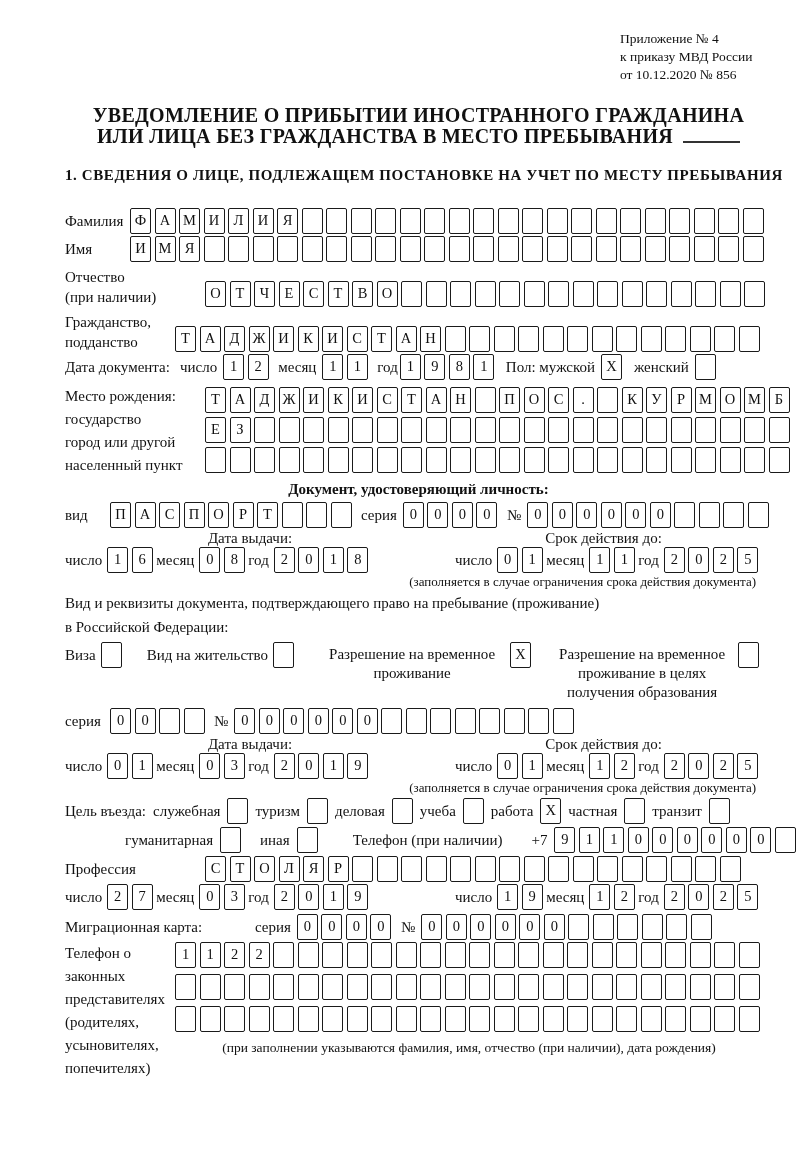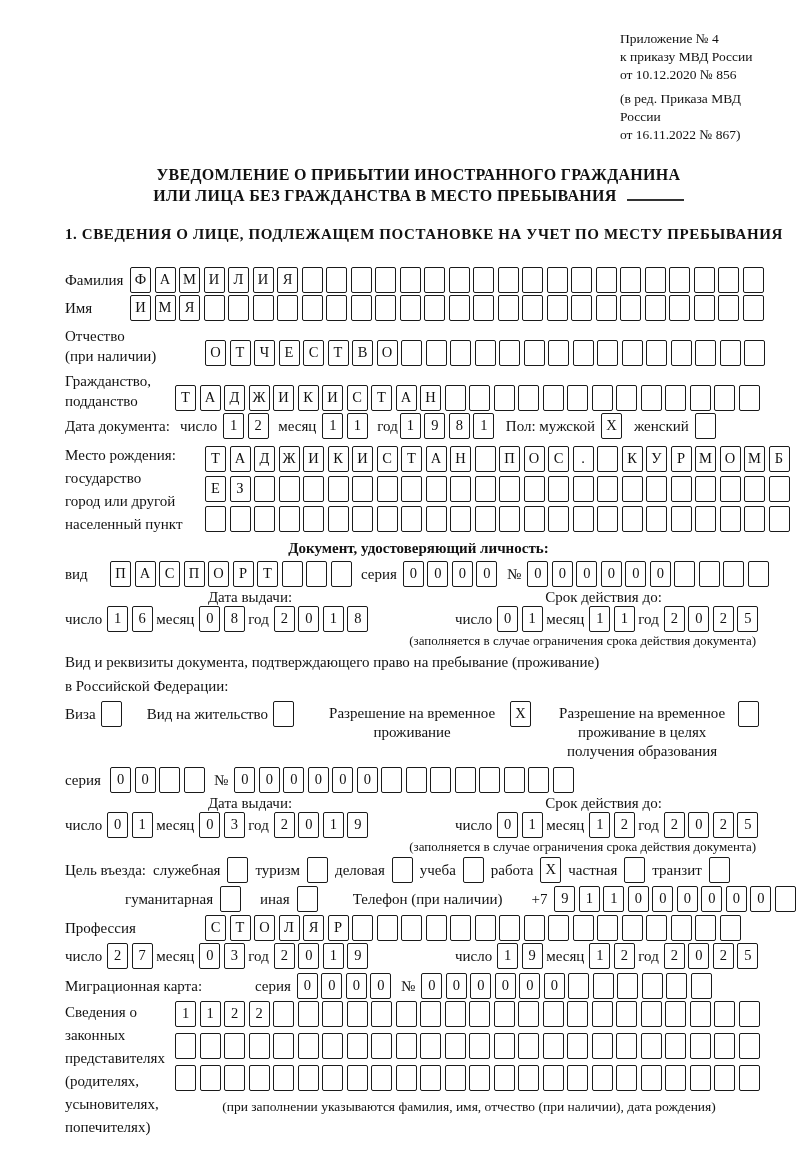--- a/index.html
+++ b/index.html
@@ -6,21 +6,21 @@
   body{
     width:800px;height:1163px;overflow:hidden;background:#ffffff;color:#111;
     font-family:"Liberation Serif","DejaVu Serif",serif;font-size:15px;
   }
   .page{box-sizing:border-box;width:800px;height:1163px;padding:30px 28px 0 65px;}
   
   .appendix{margin-left:555px;font-size:13.5px;line-height:1.35;}
   .edition{margin-top:5px;}
   .forma{margin-top:12px;text-align:right;padding-right:6px;font-weight:bold;font-size:15px;letter-spacing:.5px;}
   
-  .title{margin-top:20px;text-align:center;font-weight:bold;font-size:16px;line-height:21px;letter-spacing:.3px;}
+  .title{margin-top:20px;text-align:center;font-weight:bold;font-size:20px;line-height:21px;letter-spacing:.3px;}
   .uline{display:inline-block;width:57px;border-bottom:2px solid #333;height:14px;margin-left:10px;}
   .sect{margin-top:20px;font-weight:bold;font-size:15px;letter-spacing:.6px;white-space:nowrap;}
   
   .row{display:flex;align-items:flex-end;margin-bottom:2px;}
   .lbl{flex:none;line-height:26px;}
   .lbl2{flex:none;line-height:20px;padding-top:3px;}
   .boxes{display:inline-flex;flex-wrap:nowrap;}
   .cell{
     display:inline-block;box-sizing:border-box;width:21px;height:26px;border:1.7px solid #1a1a1a;
     border-radius:2px;margin-right:3.5px;text-align:center;line-height:22px;font-size:14.5px;
@@ -55,24 +55,20 @@
 </style>
 </head>
 <body>
 
 <div class="page">
 
   <div class="appendix">
     <div>Приложение № 4</div>
     <div>к приказу МВД России</div>
     <div>от 10.12.2020 № 856</div>
-    <div class="edition">
-      <div>(в ред. Приказа МВД России</div>
-      <div>от 16.11.2022 № 867)</div>
-    </div>
   </div>
 
   <div class="title">
     <div>УВЕДОМЛЕНИЕ О ПРИБЫТИИ ИНОСТРАННОГО ГРАЖДАНИНА</div>
     <div><span>ИЛИ ЛИЦА БЕЗ ГРАЖДАНСТВА В МЕСТО ПРЕБЫВАНИЯ</span><span class="uline"></span></div>
   </div>
 
   <div class="sect">1. СВЕДЕНИЯ О ЛИЦЕ, ПОДЛЕЖАЩЕМ ПОСТАНОВКЕ НА УЧЕТ ПО МЕСТУ ПРЕБЫВАНИЯ</div>
 
   <div style="height:24px"></div>
@@ -631,21 +627,21 @@
         <span class="cell"></span>
         <span class="cell"></span>
         <span class="cell"></span>
         <span class="cell"></span>
         <span class="cell"></span>
       </span>
   </div>
 
   <div class="rep-block">
     <span class="rep-labels">
-      <div>Сведения о</div>
+      <div>Телефон о</div>
       <div>законных</div>
       <div>представителях</div>
       <div>(родителях,</div>
       <div>усыновителях,</div>
       <div>попечителях)</div>
     </span>
     <span class="rep-right">
       <span class="boxes">
           <span class="cell">1</span>
           <span class="cell">1</span>

